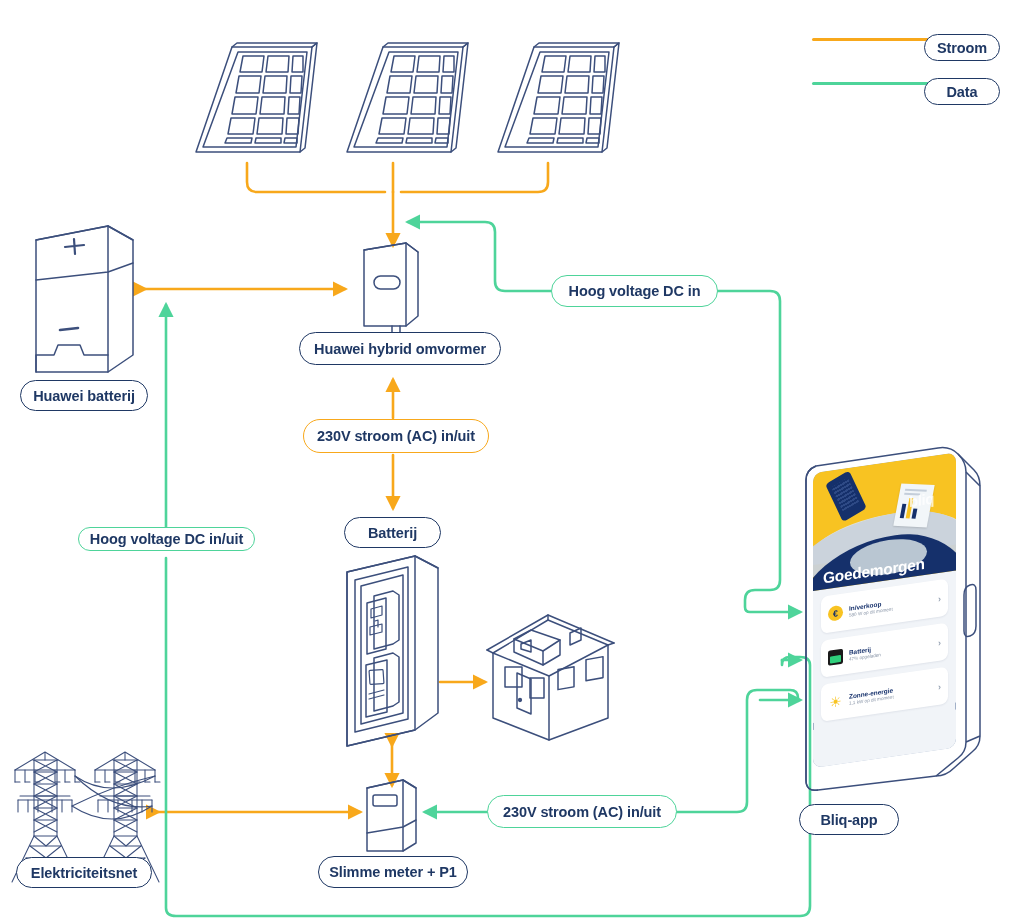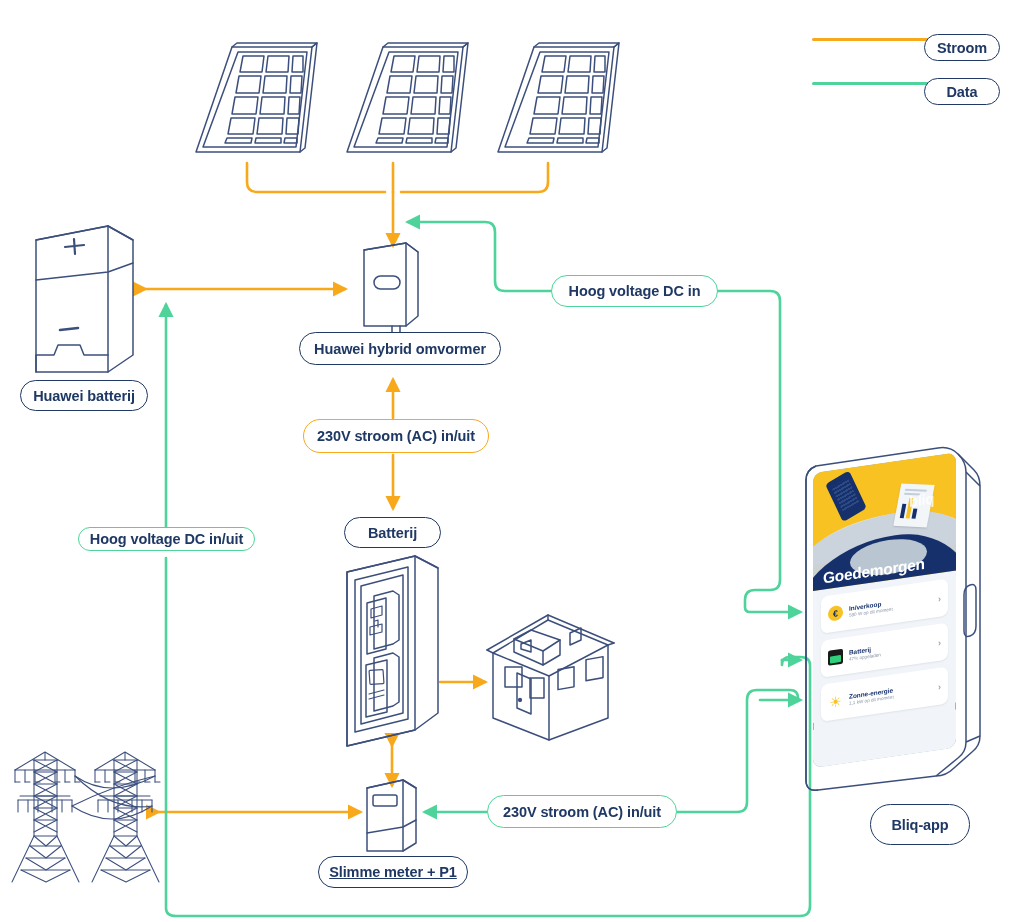--- a/index.html
+++ b/index.html
@@ -308,24 +308,25 @@
   </div>
   <div class="pill" style="left:924px;top:78px;width:76px;height:27px;">Data</div>
 
 
   <div class="pill" style="left:20px;top:380px;width:128px;height:31px;">Huawei batterij</div>
 
   <div class="pill" style="left:299px;top:332px;width:202px;height:33px;">Huawei hybrid omvormer</div>
 
   <div class="pill" style="left:344px;top:517px;width:97px;height:31px;">Batterij</div>
 
-  <div class="pill" style="left:318px;top:856px;width:150px;height:32px;text-decoration:underline;">Slimme meter + P1</div>
-
-
-  <div class="pill" style="left:870px;top:804px;width:100px;height:41px;">Bliq-app</div>
+  <div class="pill" style="left:318px;top:856px;width:150px;height:32px;">Slimme meter + P1</div>
+
+  <div class="pill" style="left:16px;top:857px;width:136px;height:31px;">Elektriciteitsnet</div>
+
+  <div class="pill" style="left:799px;top:804px;width:100px;height:31px;">Bliq-app</div>
 
   <div class="pill green" style="left:551px;top:275px;width:167px;height:32px;">Hoog voltage DC in</div>
 
   <div class="pill green" style="left:78px;top:527px;width:177px;height:24px;">Hoog voltage DC in/uit</div>
 
   <div class="pill orange" style="left:303px;top:419px;width:186px;height:34px;">230V stroom (AC) in/uit</div>
 
   <div class="pill green" style="left:487px;top:795px;width:190px;height:33px;">230V stroom (AC) in/uit</div>
 
   <div id="phone-wrap">

